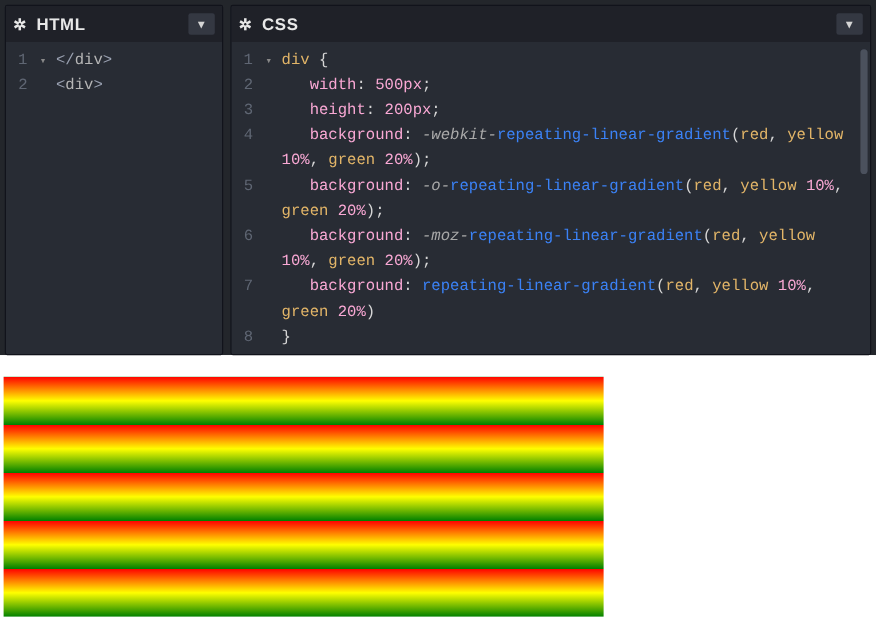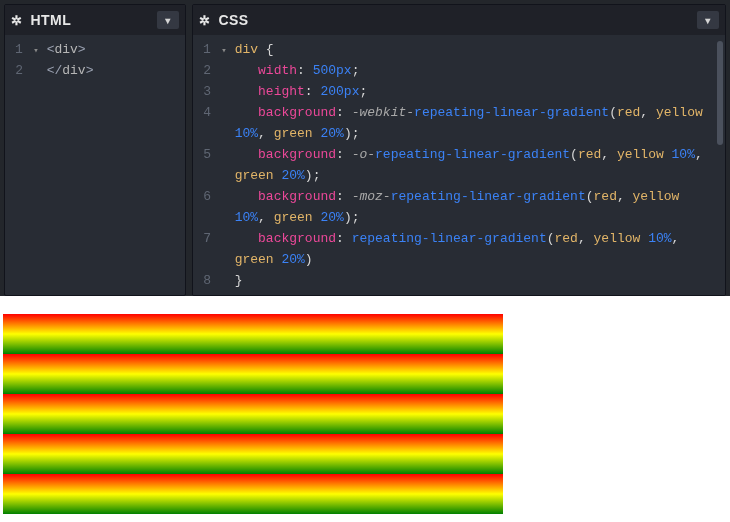--- a/index.html
+++ b/index.html
@@ -71,22 +71,22 @@
     flex:1;
     white-space:pre-wrap;
     padding-right:10px;
     overflow:hidden;
   }
   .code .line { display:block; }
   .t-tag   { color:#b6b6b6; }
   .t-angle { color:#9aa1b1; }
   .t-sel   { color:#e2b568; }
   .t-punc  { color:#d6d6d6; }
-  .t-prop  { color:#ec4899; }
-  .t-num   { color:#3b82f6;font-family:Liberation Mono, monospace; }
+  .t-prop  { color:#f9a8d4; }
+  .t-num   { color:#f9a8d4;font-family:Liberation Mono, monospace; }
   .t-pfx   { color:#a9a9a9; font-style:italic; }
   .t-fn    { color:#3b82f6; }
   .t-kw    { color:#e2b568;text-align:right; }
   .scrollbar-hint {
     position:absolute;
     right:2px; top:6px;
     width:6px;
     height:40%;
     background:#4b515d;
     border-radius:3px;
@@ -104,21 +104,21 @@
 
   <div class="panel html">
     <div class="panel-header">
       <span class="gear">✲</span>
       <span class="title">HTML</span>
       <span class="spacer"></span>
       <span class="chev">▾</span>
     </div>
     <div class="code-area">
       <div class="gutter"><span class="ln"><span>1</span> <span class="arrow">▾</span></span><span class="ln"><span>2</span>  </span></div>
-      <div class="code"><span class="line"><span class="t-angle">&lt;</span><span class="t-tag">div</span><span class="t-angle">&gt;</span></span><span class="line"><span class="t-angle">&lt;/</span><span class="t-tag">div</span><span class="t-angle">&gt;</span></span></div>
+      <div class="code"><span class="line"><span class="t-angle">&lt;/</span><span class="t-tag">div</span><span class="t-angle">&gt;</span></span><span class="line"><span class="t-angle">&lt;</span><span class="t-tag">div</span><span class="t-angle">&gt;</span></span></div>
     </div>
   </div>
 
   <div class="panel css">
     <div class="panel-header">
       <span class="gear">✲</span>
       <span class="title">CSS</span>
       <span class="spacer"></span>
       <span class="chev">▾</span>
     </div>

